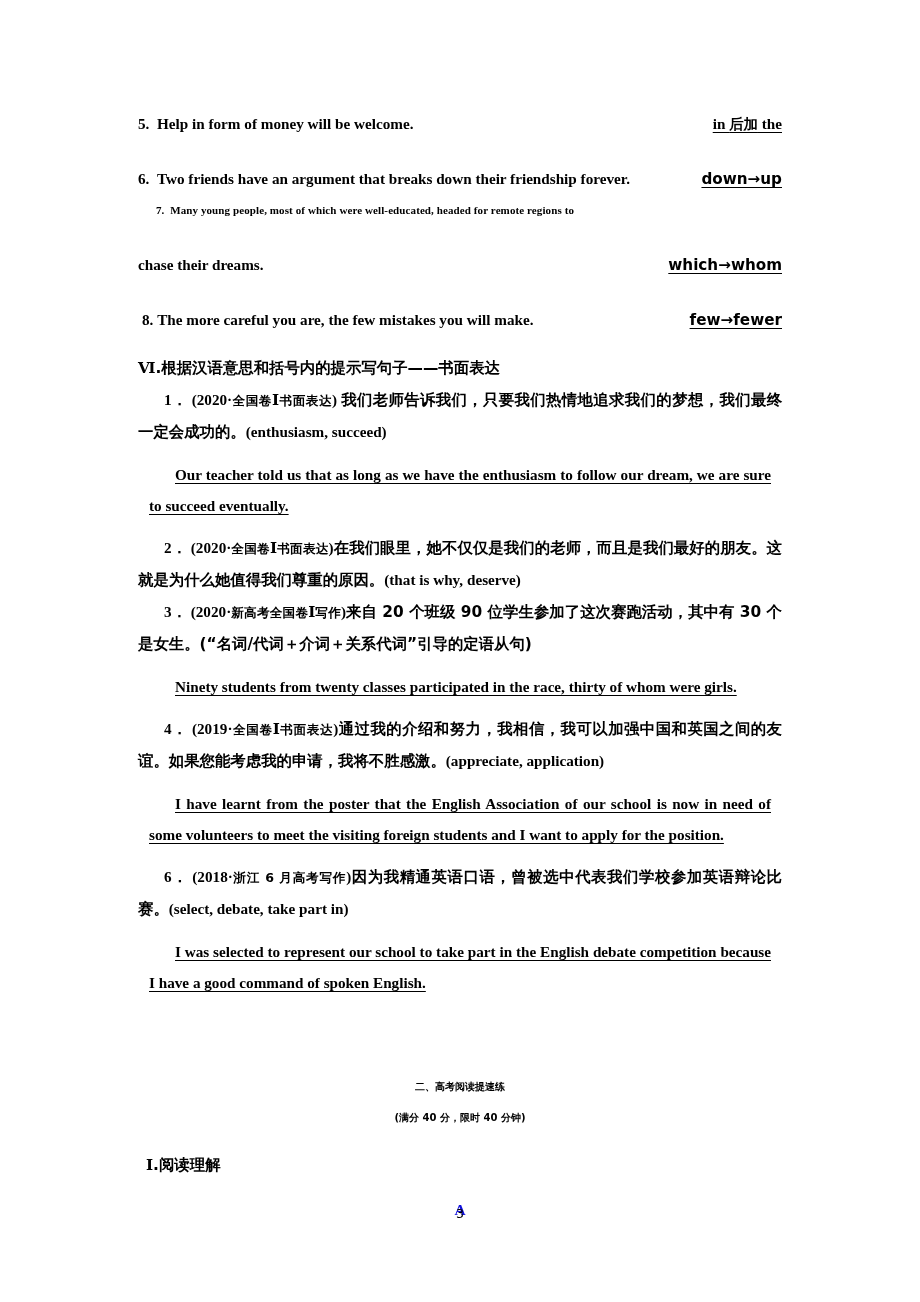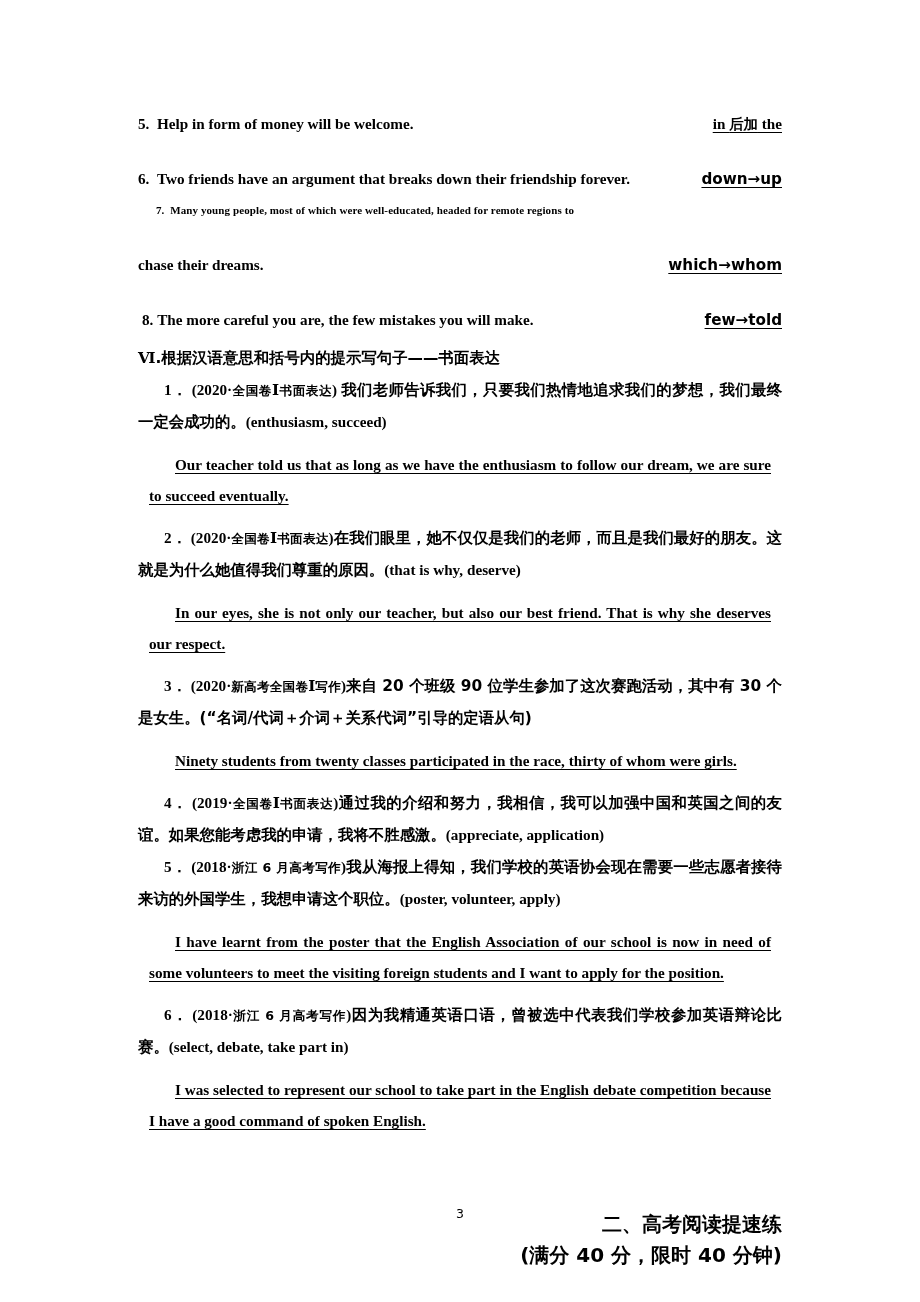--- a/index.html
+++ b/index.html
@@ -70,21 +70,21 @@
     font-weight: bold;
     font-size: 12.6px;
     letter-spacing: 0.2px;
   }
 
   
   .sec-head {
     font-size: 15.2px;
     font-weight: bold;
     line-height: 31px;
-    margin-top: 6px;
+    margin-top: 16px;
   }
 
   
   .answer {
     font-size: 15.2px;
     font-weight: bold;
     line-height: 31px;
     margin: 11px;
     text-indent: 26px;
     text-align: justify;
@@ -101,22 +101,22 @@
     font-weight: bold;
     line-height: 31px;
     margin: 0;
     text-indent: 26px;
     text-align: justify;
     text-align-last: left;
   }
 
   
   .center {
-    text-align: right;
-    font-size: 20px;
+    text-align: center;
+    font-size: 10px;
     font-weight: bold;
     line-height: 31px;
   }
   .center.cnblock {
     font-family: "DejaVu Sans", "Liberation Sans", sans-serif;
   }
 
   .spacer-lg { height: 62px; }
   .spacer-sm { height: 16px; }
 
@@ -167,49 +167,48 @@
     </div>
 
     <div class="line" style="padding-left:18px"><span class="num">7.</span>&nbsp;&nbsp;<span>Many young people, most of which were well-educated, headed for remote regions to</span></div>
     <div class="row">
       <span class="stem">chase their dreams.</span>
       <span class="ans arrow">which→whom</span>
     </div>
 
     <div class="row">
       <span class="stem" style="padding-left:4px"><span class="num">8.</span>&nbsp;<span>The more careful you are, the few mistakes you will make.</span></span>
-      <span class="ans arrow">few→told</span>
+      <span class="ans arrow">few→fewer</span>
     </div>
 
     <div class="sec-head"><span>Ⅵ</span><span class="cn">.根据汉语意思和括号内的提示写句子——书面表达</span></div>
 
     <p class="question"><span class="num">1．</span>&nbsp;<span>(2020·</span><span class="src">全国卷</span><span>Ⅰ</span><span class="src">书面表达</span><span>)</span> <span class="cn">我们老师告诉我们，只要我们热情地追求我们的梦想，我们最终一定会成功的。</span><span>(enthusiasm, succeed)</span></p>
     <p class="answer">Our teacher told us that as long as we have the enthusiasm to follow our dream, we are sure to succeed eventually.</p>
 
     <p class="question"><span class="num">2．</span>&nbsp;<span>(2020·</span><span class="src">全国卷</span><span>Ⅰ</span><span class="src">书面表达</span><span>)</span><span class="cn">在我们眼里，她不仅仅是我们的老师，而且是我们最好的朋友。这就是为什么她值得我们尊重的原因。</span><span>(that is why, deserve)</span></p>
-    <p class="answer">In our eyes, she is not only our teacher, but also our best friend. That is why she deserves our respect.</p>
 
     <p class="question"><span class="num">3．</span>&nbsp;<span>(2020·</span><span class="src">新高考全国卷</span><span>Ⅰ</span><span class="src">写作</span><span>)</span><span class="cn">来自 20 个班级 90 位学生参加了这次赛跑活动，其中有 30 个是女生。</span><span class="cn">(“名词/代词＋介词＋关系代词”引导的定语从句)</span></p>
     <p class="answer nojust">Ninety students from twenty classes participated in the race, thirty of whom were girls.</p>
 
     <p class="question"><span class="num">4．</span>&nbsp;<span>(2019·</span><span class="src">全国卷</span><span>Ⅰ</span><span class="src">书面表达</span><span>)</span><span class="cn">通过我的介绍和努力，我相信，我可以加强中国和英国之间的友谊。如果您能考虑我的申请，我将不胜感激。</span><span>(appreciate, application)</span></p>
 
-    <p class="question"><span class="num">5．</span>&nbsp;<span>(2018·</span><span class="src">浙江 6 月高考写作</span><span>)</span><span class="cn">我从海报上得知，我们学校的英语协会现在需要一些志愿者接待来访的外国学生，我想申请这个职位。</span><span>(poster, volunteer, apply)</span></p>
     <p class="answer">I have learnt from the poster that the English Association of our school is now in need of some volunteers to meet the visiting foreign students and I want to apply for the position.</p>
 
     <p class="question"><span class="num">6．</span>&nbsp;<span>(2018·</span><span class="src">浙江 6 月高考写作</span><span>)</span><span class="cn">因为我精通英语口语，曾被选中代表我们学校参加英语辩论比赛。</span><span>(select, debate, take part in)</span></p>
     <p class="answer">I was selected to represent our school to take part in the English debate competition because I have a good command of spoken English.</p>
 
     <div class="spacer-lg"></div>
 
     <div class="center cnblock">二、高考阅读提速练</div>
     <div class="center cnblock">(满分 40 分，限时 40 分钟)</div>
 
     <div class="spacer-sm"></div>
 
+    <div class="roman-head"><span>Ⅰ</span><span class="cn">.阅读理解</span></div>
 
     <div class="spacer-sm"></div>
 
     <div class="passage-letter">A</div>
   </div>
 
   <div class="folio">3</div>
 </div>
 
 </body></html>

